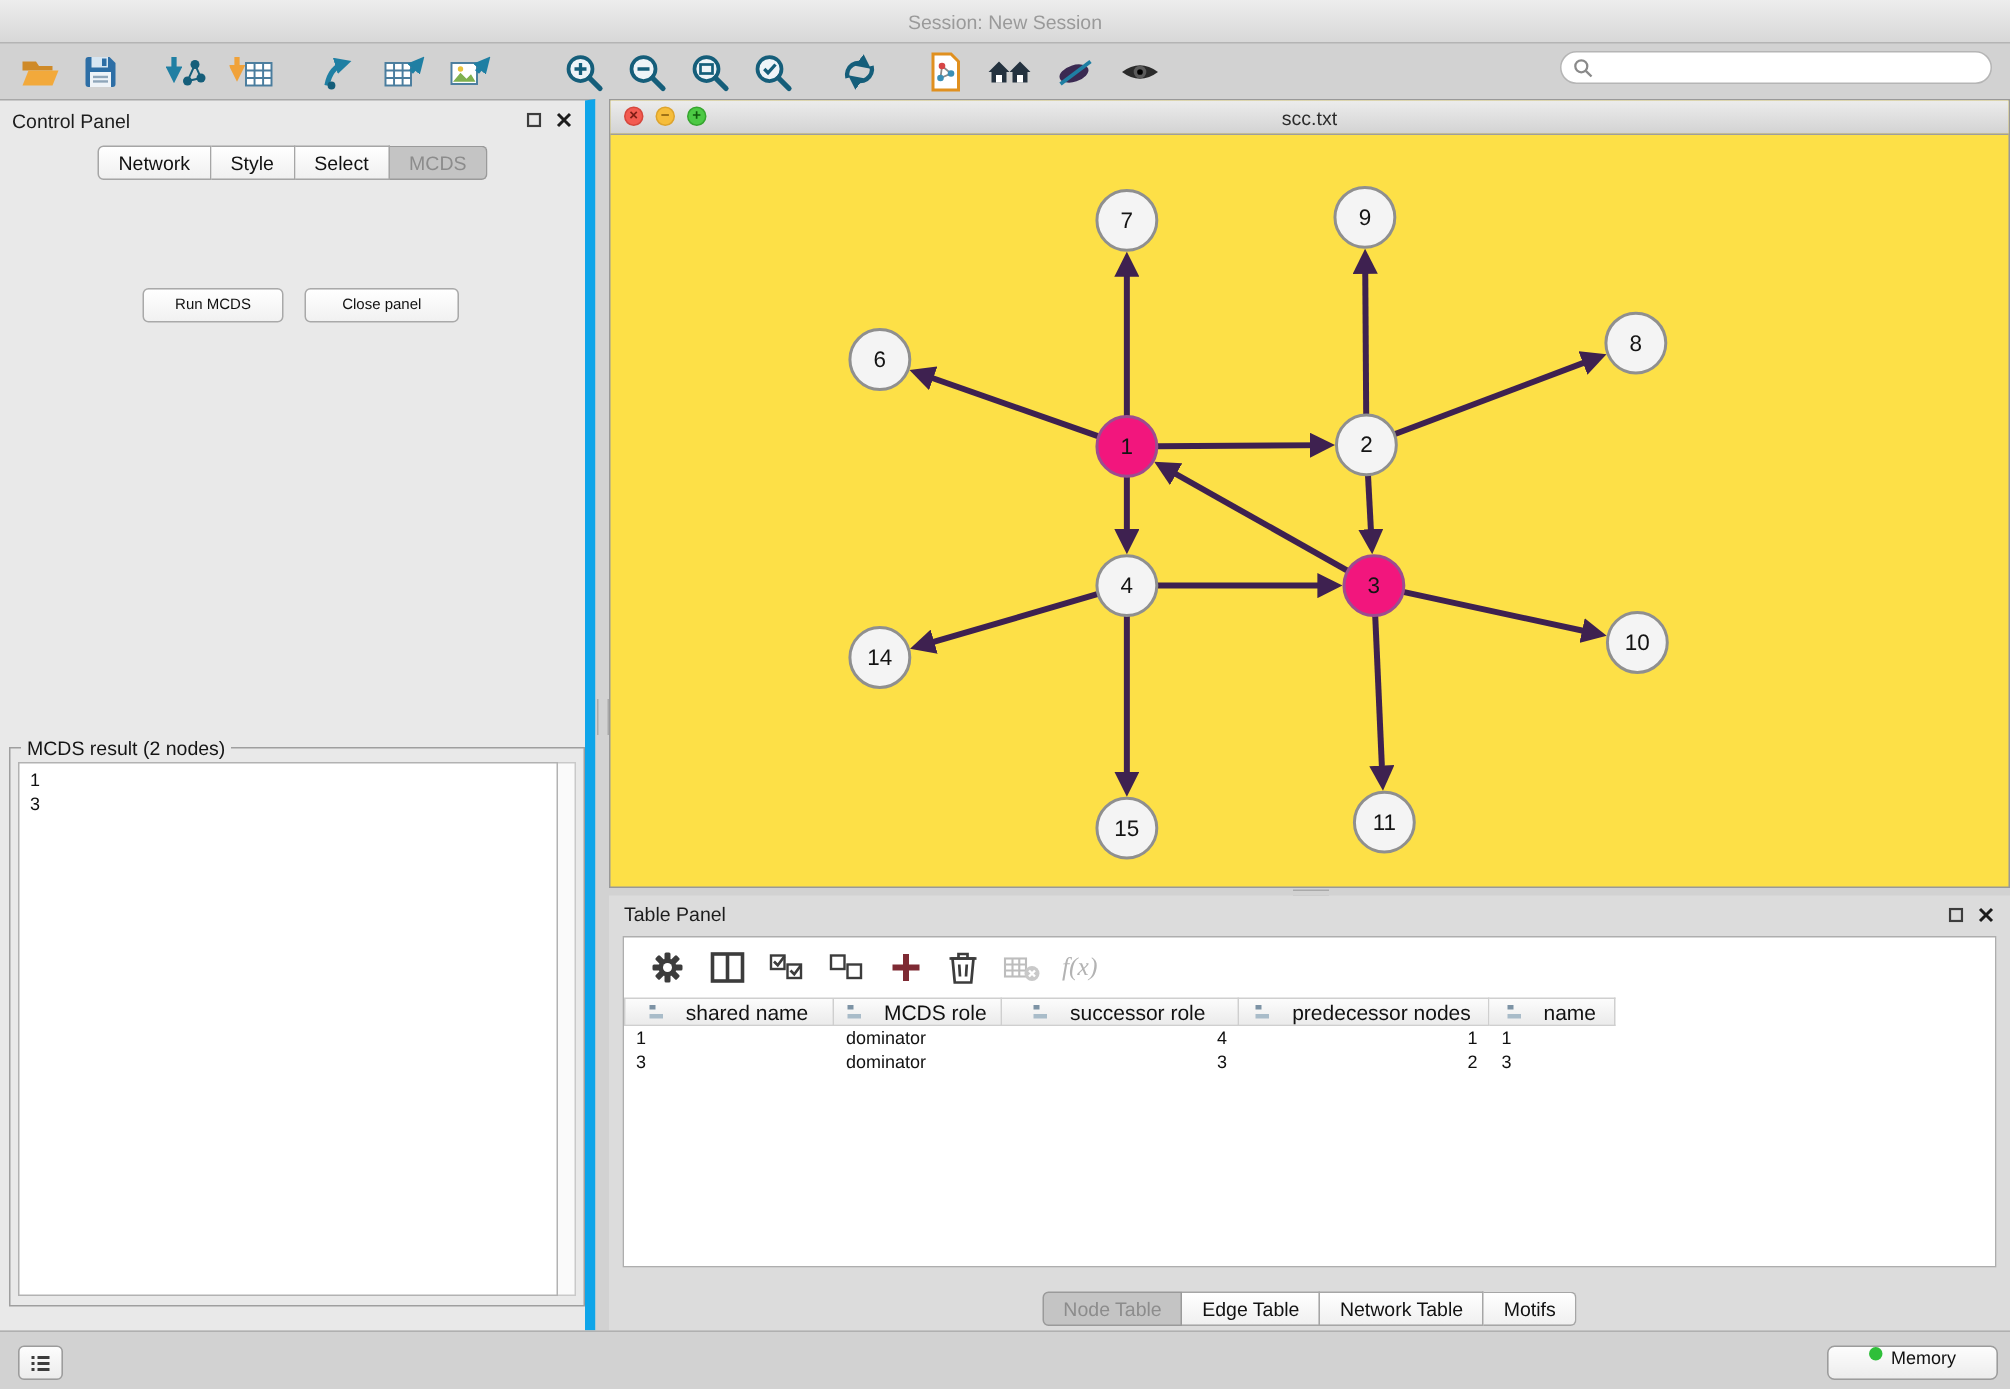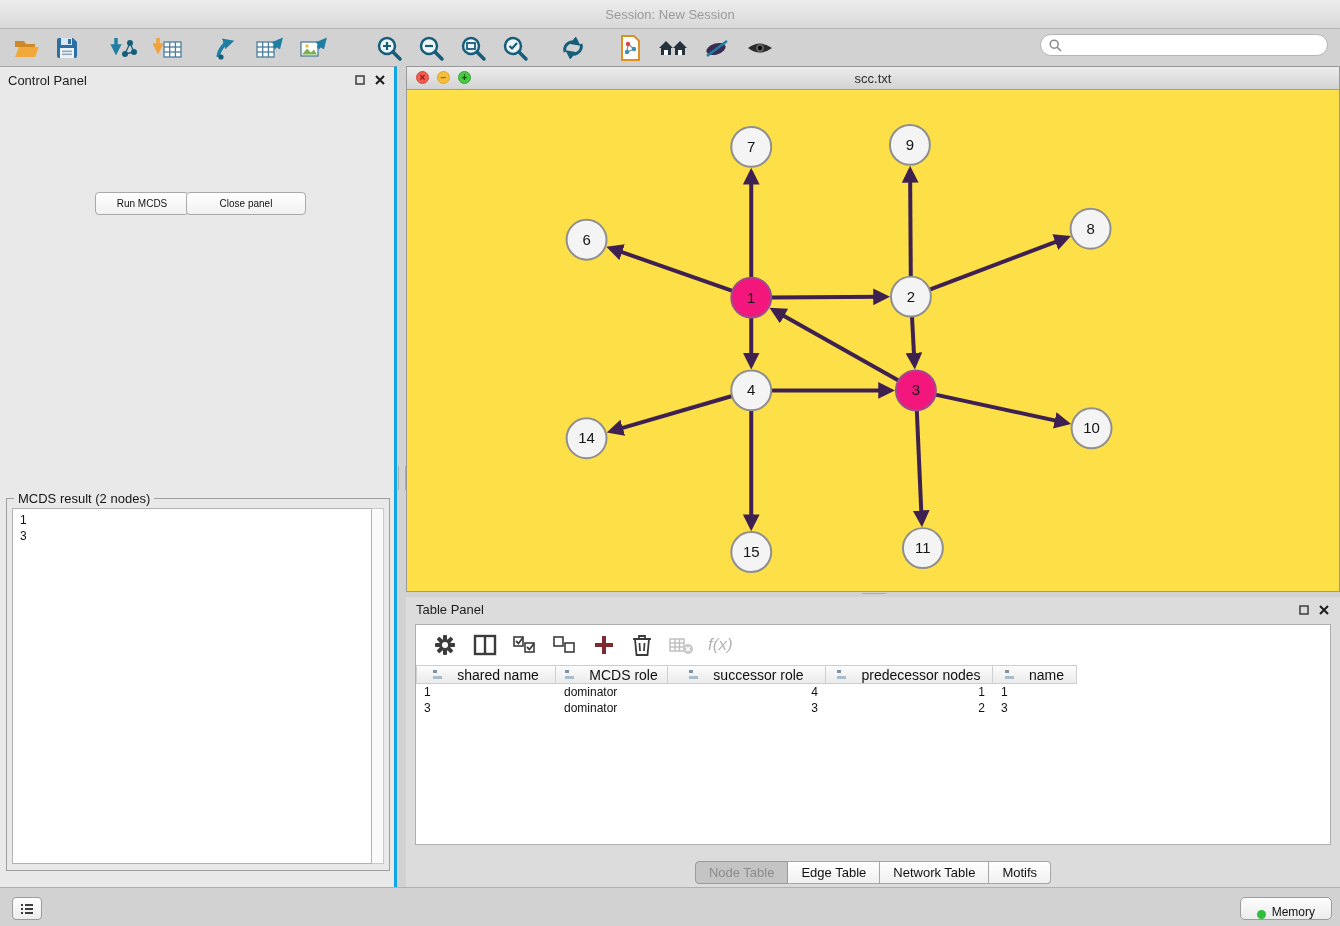--- a/index.html
+++ b/index.html
@@ -10,35 +10,35 @@
   #titlebar{position:absolute;left:0;top:0;width:1340px;height:28px;background:linear-gradient(#ededed,#d8d8d8);border-bottom:1px solid #b4b4b4;display:flex;align-items:center;justify-content:center;font-size:13px;color:#9a9a9a}
 
   
   #toolbar{position:absolute;left:0;top:29px;width:1340px;height:37px;display:flex;align-items:center;padding-left:6px;box-sizing:border-box}
   .ticon{height:34px;display:flex;align-items:center;justify-content:center;padding:0 7px;cursor:default}
   .tgap{width:16px}
   #search-box{position:absolute;right:12px;top:5px;width:288px;height:22px;background:#fff;border:1px solid #b5b5b5;border-radius:12px;display:flex;align-items:center;padding-left:8px;box-sizing:border-box}
   #search-box input{border:none;outline:none;flex:1;font-size:12px;background:transparent;margin-left:5px;font-family:inherit}
 
   
-  #control-panel{position:absolute;left:0;top:66px;width:397px;height:821px;background:#e9e9e9;border-top:1px solid #a8a8a8;border-right:3px solid #0ea5e9;box-sizing:border-box}
+  #control-panel{position:absolute;left:0;top:66px;width:397px;height:821px;background:#e9e9e9;border-top:1px solid #a8a8a8;border-right:7px solid #0ea5e9;box-sizing:border-box}
   #cp-header{height:26px;display:flex;align-items:center;padding:0 8px;font-size:13px;color:#1d1d1d}
   .panel-header-icons{margin-left:auto;display:flex;gap:8px;align-items:center}
   .mini-btn{width:12px;height:12px;display:flex;align-items:center;justify-content:center;cursor:default}
   .cp-tabs{position:absolute;left:0;top:30px;width:100%;display:flex;justify-content:center}
   .seg-tab{font-size:13px;color:#111;background:linear-gradient(#ffffff,#f0f0f0);border:1px solid #a6a6a6;border-left:none;padding:3px 13px;cursor:default;white-space:nowrap}
   .seg-tab:first-child{border-left:1px solid #a6a6a6;border-radius:4px 0 0 4px}
   .seg-tab:last-child{border-radius:0 4px 4px 0}
   .seg-tab.active{background:#c4c4c4;color:#8c8c8c;border-color:#9a9a9a}
   #optimization-label{position:absolute;left:0;top:70px;width:100%;text-align:center;font-size:13px;color:#111}
   #criterion-select{position:absolute;left:45px;top:92px;width:310px;height:23px;background:#fff;border:1px solid #a9a9a9;border-radius:4px;display:flex;align-items:center;font-size:13px;padding-left:9px;box-sizing:border-box;cursor:default}
   #criterion-select .stepper{margin-left:auto;margin-right:7px;display:flex;flex-direction:column;gap:2px}
   .cp-btn{position:absolute;top:125px;height:23px;background:linear-gradient(#ffffff,#f1f1f1);border:1px solid #a9a9a9;border-radius:4px;font-size:10px;display:flex;align-items:center;justify-content:center;box-sizing:border-box;cursor:default}
   #run-mcds-button{left:95px;width:94px}
-  #close-panel-button{left:186px;width:120px}
+  #close-panel-button{left:203px;width:103px}
   #result-box{position:absolute;left:6px;top:424px;width:384px;height:380px;border:1px solid #9f9f9f;margin:0;padding:0;box-sizing:border-box;background:#e9e9e9}
   #result-box legend{font-size:13px;color:#151515;margin-left:7px;padding:0 4px}
   #result-inner{position:absolute;left:5px;right:17px;top:2px;bottom:6px;background:#fff;border:1px solid #b2b2b2;font-size:12px;line-height:16px;padding:3px 7px;color:#111}
   #result-scroll-track{position:absolute;right:5px;top:2px;bottom:6px;width:12px;background:#fafafa;border:1px solid #c9c9c9;border-left:1px solid #cfcfcf}
 
   
   #v-splitter{position:absolute;left:397px;top:66px;width:9px;height:821px;background:#d2d2d2}
   #v-grip{position:absolute;left:1px;top:400px;width:6px;height:24px;border-left:1px solid #aaa;border-right:1px solid #aaa}
   #h-splitter{position:absolute;left:406px;top:592px;width:934px;height:5px;background:#d2d2d2}
   #h-grip{position:absolute;left:456px;top:1px;width:24px;height:3px;border-top:1px solid #aaa;border-bottom:1px solid #aaa}
@@ -56,37 +56,37 @@
   #graph-area{position:absolute;left:0;top:22px;right:0;bottom:0}
   #graph-svg{width:100%;height:100%}
   #graph-svg text{font-family:"Liberation Sans",sans-serif}
 
   
   #table-panel{position:absolute;left:406px;top:597px;width:934px;height:290px;background:#dcdcdc;box-sizing:border-box}
   #tp-header{height:25px;display:flex;align-items:center;padding:0 10px;font-size:13px;color:#1d1d1d}
   #tp-content{position:absolute;left:9px;right:9px;top:27px;height:221px;background:#fff;border:1px solid #aeaeae;box-sizing:border-box}
   #tp-toolbar{height:40px;display:flex;align-items:center;padding-left:10px;gap:2px}
   .tpicon{height:32px;display:flex;align-items:center;justify-content:center;padding:0 6px;cursor:default}
-  #fx-icon{font-family:Liberation Sans, sans-serif;font-style:italic;color:#b3b3b3;font-size:17px;padding:0 6px}
+  #fx-icon{font-family:Liberation Serif, serif;font-style:italic;color:#b3b3b3;font-size:17px;padding:0 6px}
   #node-table-header-row{display:flex}
   .th{display:flex;align-items:center;justify-content:center;font-size:14px;color:#111;background:linear-gradient(#fcfcfc,#ebebeb);border:1px solid #cfcfcf;border-left:none;height:19px;box-sizing:border-box;gap:15px;cursor:default}
   .th:first-child{border-left:1px solid #cfcfcf}
   .c0{width:140px}.c1{width:112px}.c2{width:158px}.c3{width:167px}.c4{width:84px}
   .colicon{display:inline-block;width:9px;height:9px;position:relative}
   .colicon::before{content:"";position:absolute;left:0;top:0;width:4px;height:3px;background:#7d93a5}
   .colicon::after{content:"";position:absolute;left:0;bottom:0;width:9px;height:3px;background:#a9bcc9}
   .tr{display:flex;height:16px;align-items:center}
   .td{font-size:12px;color:#111;padding:0 8px;box-sizing:border-box;overflow:hidden;white-space:nowrap}
   .td.num{text-align:right}
   #tp-tabs{position:absolute;left:0;bottom:3px;width:100%;display:flex;justify-content:center}
 
   
   #status-bar{position:absolute;left:0;top:887px;width:1340px;height:39px;background:#d2d2d2;border-top:1px solid #b0b0b0}
   #hide-panels-button{position:absolute;left:12px;top:9px;width:28px;height:21px;border:1px solid #9c9c9c;border-radius:4px;background:linear-gradient(#fdfdfd,#ececec);display:flex;align-items:center;justify-content:center;cursor:default}
-  #memory-button{position:absolute;right:8px;top:9px;height:23px;border:1px solid #9c9c9c;border-radius:5px;background:linear-gradient(#fdfdfd,#ececec);display:flex;align-items:flex-end;padding:0 16px;font-size:12px;gap:6px;box-sizing:border-box;cursor:default}
+  #memory-button{position:absolute;right:8px;top:9px;height:23px;border:1px solid #9c9c9c;border-radius:5px;background:linear-gradient(#fdfdfd,#ececec);display:flex;align-items:flex-start;padding:0 27px;font-size:12px;gap:6px;box-sizing:border-box;cursor:default}
   .green-dot{width:9px;height:9px;border-radius:50%;background:#2fbf3a;display:inline-block}
 </style>
 </head>
 <body>
 
 <svg width="0" height="0" style="position:absolute" aria-hidden="true">
   <defs>
     <marker id="ah-teal" viewBox="0 0 10 10" refX="6" refY="5" markerWidth="3.2" markerHeight="3.2" orient="auto">
         <path d="M0 0 L10 5 L0 10 z" fill="#1f7fa3"></path>
       </marker>
@@ -256,20 +256,26 @@
           <svg width="10" height="10">
             <rect x="1" y="1" width="8" height="8" fill="none" stroke="#3d3d3d" stroke-width="1.5"></rect>
           </svg>
         </span>
       <span class="mini-btn">
           <svg width="10" height="10">
             <path d="M1 1 L9 9 M9 1 L1 9" stroke="#1c1c1c" stroke-width="2"></path>
           </svg>
         </span>
     </span>
+  </div>
+  <div class="cp-tabs">
+    <div class="seg-tab">Network</div>
+    <div class="seg-tab">Style</div>
+    <div class="seg-tab">Select</div>
+    <div class="seg-tab active">MCDS</div>
   </div>
   <div class="cp-btn" id="run-mcds-button">Run MCDS</div>
   <div class="cp-btn" id="close-panel-button">Close panel</div>
   <fieldset id="result-box">
     <legend>MCDS result (2 nodes)</legend>
     <div id="result-scroll-track"></div>
     <div id="result-inner">
       <div>1</div>
       <div>3</div>
     </div>

